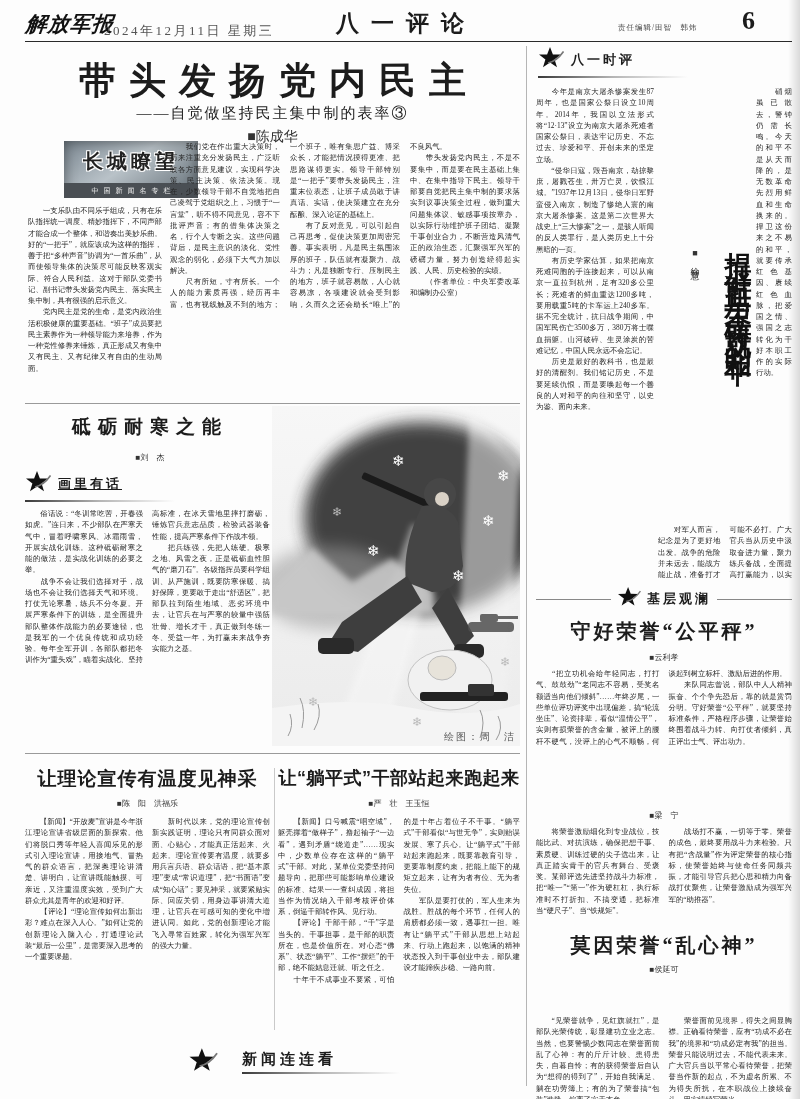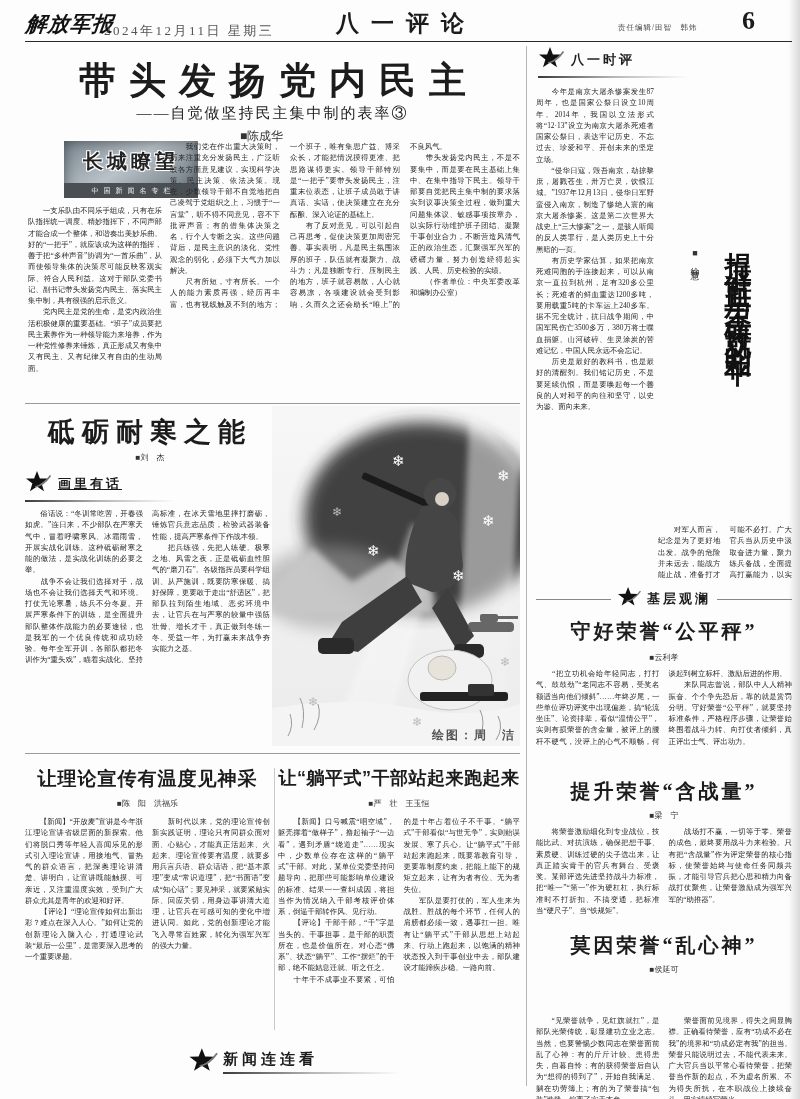--- a/index.html
+++ b/index.html
@@ -14,44 +14,44 @@
   .hei{font-family:"Liberation Sans","DejaVu Sans",sans-serif;}
   
   .masthead{left:26px;top:10px;font-size:21px;font-weight:bold;font-style:italic;transform:skewX(-6deg);letter-spacing:1px;color:#111;}
   .hdate{left:104px;top:22px;font-size:13px;letter-spacing:2.5px;color:#555;}
   .sectitle{left:300px;top:8px;width:200px;font-size:23px;font-weight:bold;letter-spacing:12px;text-indent:12px;}
   .editors{left:618px;top:23px;font-size:7.5px;color:#444;letter-spacing:1px;}
   .pagenum{left:742px;top:6px;font-size:26px;font-weight:bold;}
   
   .leadhead{left:25px;top:56px;width:495px;font-size:37px;font-weight:bold;letter-spacing:13px;text-indent:13px;}
   .leadsub{left:25px;top:104px;width:495px;font-size:15px;letter-spacing:2px;color:#222;}
-  .leadauthor{left:14px;top:128px;width:495px;font-size:12px;color:#333;}
+  .leadauthor{left:25px;top:128px;width:495px;font-size:14px;color:#333;}
   .gcwbox{left:28px;top:141px;width:134px;height:57px;background:linear-gradient(145deg,#7c8892 0%,#b9c2c8 45%,#5f6a72 100%);box-shadow:inset 0 0 14px rgba(0,0,0,.45);margin-left:36px;}
   .gcwtitle{left:0;top:7px;width:134px;font-size:20px;font-weight:bold;letter-spacing:4px;color:#222;
             text-shadow:-1px -1px 0 #fff,1px -1px 0 #fff,-1px 1px 0 #fff,1px 1px 0 #fff;}
   .gcwbar{left:0;bottom:0;width:134px;height:15px;background:#4a4f54;color:#f2f2f2;font-size:7px;letter-spacing:5px;line-height:15px;text-indent:5px;}
   .leadleft{left:28px;top:205px;width:134px;height:196px;}
   .leadbody{left:170px;top:141px;width:350px;height:260px;}
   
-  .dlhead{left:25px;top:414px;width:250px;font-size:27px;font-weight:bold;letter-spacing:7px;}
+  .dlhead{left:25px;top:414px;width:250px;font-size:19px;font-weight:bold;letter-spacing:7px;}
   .dlauthor{left:25px;top:452px;width:250px;font-size:8px;color:#333;}
   .sechdr{display:flex;align-items:center;gap:7px;text-align:right;}
   .sechdr .lbl{font-size:13px;font-weight:bold;letter-spacing:3px;}
   .swoosh{height:2px;background:linear-gradient(to right,#3a3a3a,#b5b5b5,rgba(255,255,255,0));}
   .dlbody{left:25px;top:508px;width:245px;height:242px;}
   .illus{left:272px;top:406px;width:248px;height:340px;}
-  .illcap{right:4px;bottom:2px;font-size:12px;color:#555;letter-spacing:2px;font-weight:bold;}
+  .illcap{right:4px;bottom:2px;font-size:10px;color:#555;letter-spacing:2px;}
   
   .artLhead{left:25px;top:766px;width:245px;font-size:19px;font-weight:bold;letter-spacing:1px;}
   .artLauth{left:25px;top:798px;width:245px;font-size:8px;color:#333;}
   .artLbody{left:25px;top:816px;width:245px;height:220px;}
   .artMhead{left:278px;top:766px;width:242px;font-size:18px;font-weight:bold;letter-spacing:0.5px;}
   .artMauth{left:278px;top:798px;width:242px;font-size:8px;color:#333;}
   .artMbody{left:278px;top:816px;width:242px;height:266px;}
-  .banner{left:188px;top:1040px;width:212px;height:40px;background:#fdfdfd;display:flex;align-items:center;gap:5px;padding-top:2px;}
+  .banner{left:188px;top:1040px;width:212px;height:40px;background:#fdfdfd;display:flex;align-items:center;gap:24px;padding-top:2px;}
   .banner .lbl{font-size:15px;font-weight:bold;letter-spacing:4px;}
   
   .vrule{left:526px;top:46px;width:1px;height:1040px;background:#b5b5b5;}
   .sphdr{left:538px;top:46px;width:150px;}
   .spcol1{left:536px;top:86px;width:118px;height:500px;}
   .spauthor{left:688px;top:248px;height:70px;writing-mode:vertical-rl;font-size:9px;color:#333;letter-spacing:2px;}
   .sphl{left:702px;top:64px;height:452px;width:54px;writing-mode:vertical-rl;
         font-size:27px;font-weight:bold;letter-spacing:10px;color:#111;}
   .spcol2{left:756px;top:86px;width:36px;height:432px;}
   .spbottom{left:658px;top:524px;width:134px;height:60px;}
@@ -215,40 +215,40 @@
     </div>
     <div class="swoosh" style="margin-top:2px;"></div>
   </div>
 
   <div class="abs txt spcol1">　　今年是南京大屠杀惨案发生87周年，也是国家公祭日设立10周年。2014年，我国以立法形式将“12·13”设立为南京大屠杀死难者国家公祭日，表达牢记历史、不忘过去、珍爱和平、开创未来的坚定立场。
 　　“侵华日寇，毁吾南京，劫掠黎庶，屠戮苍生，卅万亡灵，饮恨江城。”1937年12月13日，侵华日军野蛮侵入南京，制造了惨绝人寰的南京大屠杀惨案。这是第二次世界大战史上“三大惨案”之一，是骇人听闻的反人类罪行，是人类历史上十分黑暗的一页。
 　　有历史学家估算，如果把南京死难同胞的手连接起来，可以从南京一直拉到杭州，足有320多公里长；死难者的鲜血重达1200多吨，要用载重5吨的卡车运上240多车。据不完全统计，抗日战争期间，中国军民伤亡3500多万，380万将士喋血捐躯。山河破碎、生灵涂炭的苦难记忆，中国人民永远不会忘记。
 　　历史是最好的教科书，也是最好的清醒剂。我们铭记历史，不是要延续仇恨，而是要唤起每一个善良的人对和平的向往和坚守，以史为鉴、面向未来。</div>
   <div class="abs spauthor">■徐智慧</div>
   <div class="abs sphl hei center">捍卫鲜血与生命铸就的和平</div>
+  <div class="abs txt spcol2">　　硝烟虽已散去，警钟仍需长鸣。今天的和平不是从天而降的，是无数革命先烈用鲜血和生命换来的。捍卫这份来之不易的和平，就要传承红色基因、赓续红色血脉，把爱国之情、强国之志转化为干好本职工作的实际行动。</div>
   <div class="abs txt spbottom cols2">　　对军人而言，纪念是为了更好地出发。战争的危险并未远去，能战方能止战，准备打才可能不必打。广大官兵当从历史中汲取奋进力量，聚力练兵备战，全面提高打赢能力，以实际行动捍卫用鲜血与生命铸就的和平，决不让历史悲剧重演。</div>
 
   <div class="abs jchdr">
     <span class="ln"></span>
     <span>
       <svg width="24" height="22" viewBox="0 0 26 24">
           <path d="M12 1 L14.9 8.4 L23 8.6 L16.6 13.5 L19 21.2 L12 16.6 L5 21.2 L7.4 13.5 L1 8.6 L9.1 8.4 Z" fill="#111"></path>
           <path d="M10 17 Q19 15 25.5 5.5" stroke="#787878" stroke-width="1.6" fill="none"></path>
         </svg>
     </span>
     <span class="lbl hei">基层观澜</span>
     <span class="ln"></span>
   </div>
 
   <div class="abs jc-h center" style="left:536px;top:618px;">守好荣誉“公平秤”</div>
   <div class="abs jc-a center" style="left:536px;top:652px;">■云利孝</div>
   <div class="abs txt cols2" style="left:536px;top:668px;width:256px;height:104px;">　　“把立功机会给年轻同志，打打气、鼓鼓劲”“老同志不容易，受奖名额适当向他们倾斜”……年终岁尾，一些单位评功评奖中出现偏差，搞“轮流坐庄”、论资排辈，看似“温情公平”，实则有损荣誉的含金量，被评上的腰杆不硬气，没评上的心气不顺畅，何谈起到树立标杆、激励后进的作用。
 　　来队同志曾说，部队中人人精神振奋、个个争先恐后，靠的就是赏罚分明。守好荣誉“公平秤”，就要坚持标准条件，严格程序步骤，让荣誉始终围着战斗力转、向打仗者倾斜，真正评出士气、评出动力。</div>
 
-  <div class="abs jc-h center" style="left:536px;top:778px;">提升荣誉“含战量”</div>
   <div class="abs jc-a center" style="left:536px;top:810px;">■梁　宁</div>
   <div class="abs txt cols2" style="left:536px;top:826px;width:256px;height:102px;">　　将荣誉激励细化到专业战位，技能比武、对抗演练，确保把想干事、素质硬、训练过硬的尖子选出来，让真正踏实肯干的官兵有舞台、受褒奖。某部评选先进坚持战斗力标准，把“唯一”“第一”作为硬杠杠，执行标准时不打折扣、不搞变通，把标准当“硬尺子”、当“铁规矩”。
 　　战场打不赢，一切等于零。荣誉的成色，最终要用战斗力来检验。只有把“含战量”作为评定荣誉的核心指标，使荣誉始终与使命任务同频共振，才能引导官兵把心思和精力向备战打仗聚焦，让荣誉激励成为强军兴军的“助推器”。</div>
 
   <div class="abs jc-h center" style="left:536px;top:932px;">莫因荣誉“乱心神”</div>
   <div class="abs jc-a center" style="left:536px;top:964px;">■侯延可</div>
   <div class="abs txt cols2" style="left:536px;top:980px;width:256px;height:106px;margin-top:35px;">　　“见荣誉就争，见红旗就扛”，是部队光荣传统，彰显建功立业之志。当然，也要警惕少数同志在荣誉面前乱了心神：有的斤斤计较、患得患失，自暮自怜；有的获得荣誉后自认为“想得的得到了”，开始自我满足、躺在功劳簿上；有的为了荣誉搞“包装”造势，偏离了实干本色。
 　　荣誉面前见境界，得失之间显胸襟。正确看待荣誉，应有“功成不必在我”的境界和“功成必定有我”的担当。荣誉只能说明过去，不能代表未来。广大官兵当以平常心看待荣誉，把荣誉当作新的起点，不为虚名所累、不为得失所扰，在本职战位上接续奋斗，用实绩续写荣光。</div>
 
 </div>

